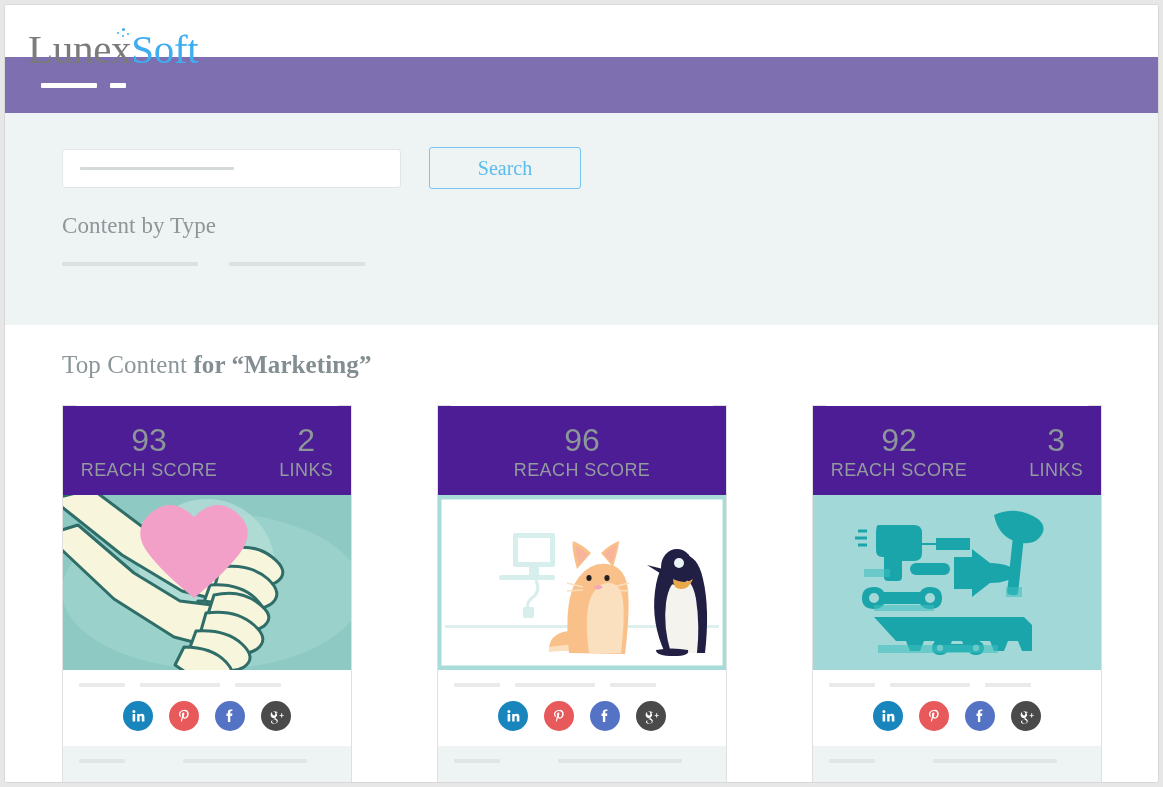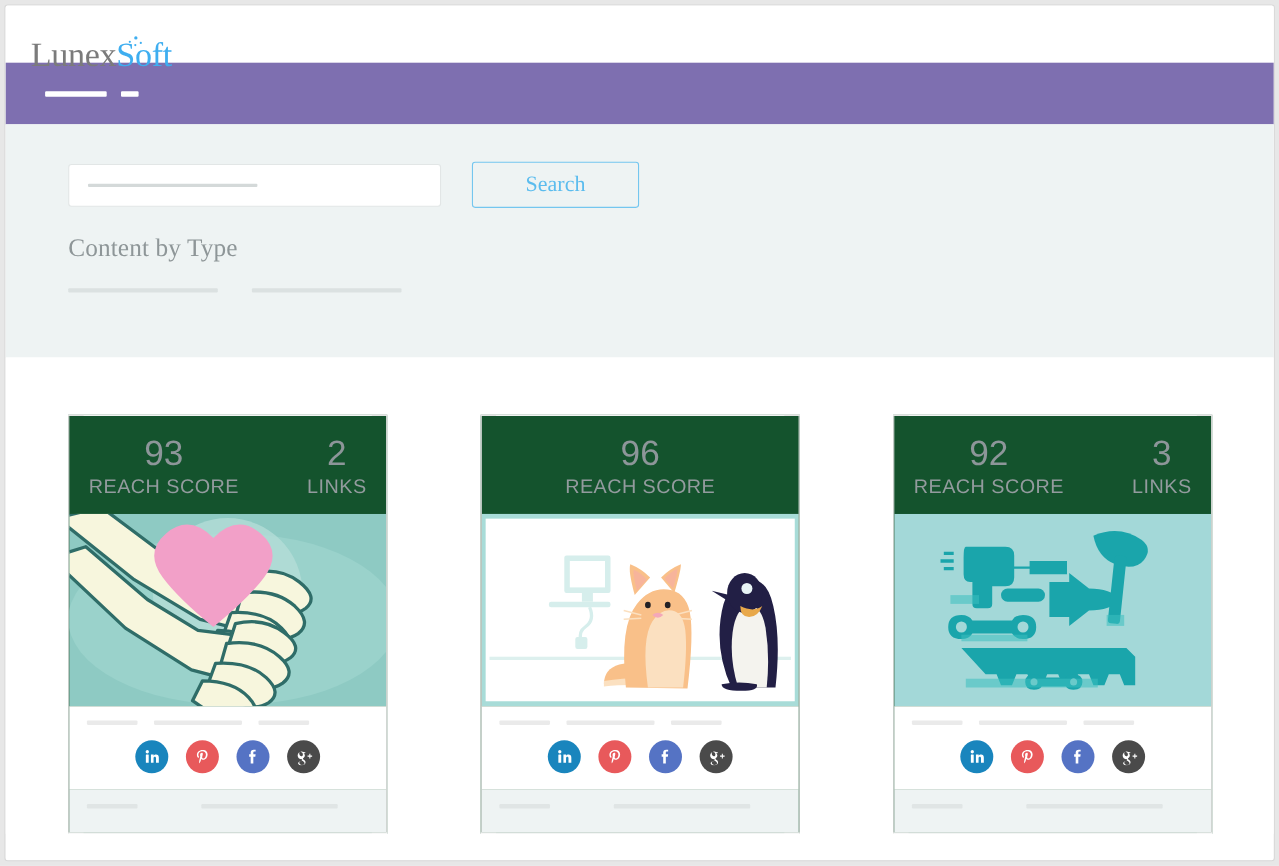--- a/index.html
+++ b/index.html
@@ -27,21 +27,21 @@
   
   .logobar {
     height: 52px;
     background: #ffffff;
     display: flex;
     align-items: center;
     padding-left: 23px;
   }
   .logo {
     font-family: "Liberation Serif", serif;
-    font-size: 31px;
+    font-size: 41px;
     letter-spacing: -0.3px;
     line-height: 1;
     position: relative;
     white-space: nowrap;
     margin-top: 36px;
   }
   .logo .lunex { color: #7b7b7b; }
   .logo .soft  { color: #3eaef0; }
   .logo .sparkle {
     position: absolute;
@@ -166,21 +166,21 @@
   .cards {
     display: flex;
     margin-top: 26px;
     gap: 85px;
   }
 
   .card {
     position: relative;
     width: 290px;
     border: 1px solid #e0e0e0;
-    background: #14532d;
+    background: #4c1d95;
   }
   
   .card::before,
   .card::after {
     content: "";
     position: absolute;
     left: -1px;
     right: -1px;
     height: 1px;
     background: #ffffff;
@@ -313,20 +313,23 @@
         <div class="filter-label">Content by Type</div>
         <div class="filter-lines">
           <span class="ph"></span>
           <span class="ph"></span>
         </div>
       </div>
     </div>
   </div>
 
   <div class="results">
+    <div class="results-title">
+      <span>Top Content </span><span class="strong">for “Marketing”</span>
+    </div>
 
     <div class="cards">
 
       <div class="card">
         <span class="notch tl"></span>
           <span class="notch tr"></span>
         <span class="notch bl"></span>
           <span class="notch br"></span>
 
         <div class="card-stats">

